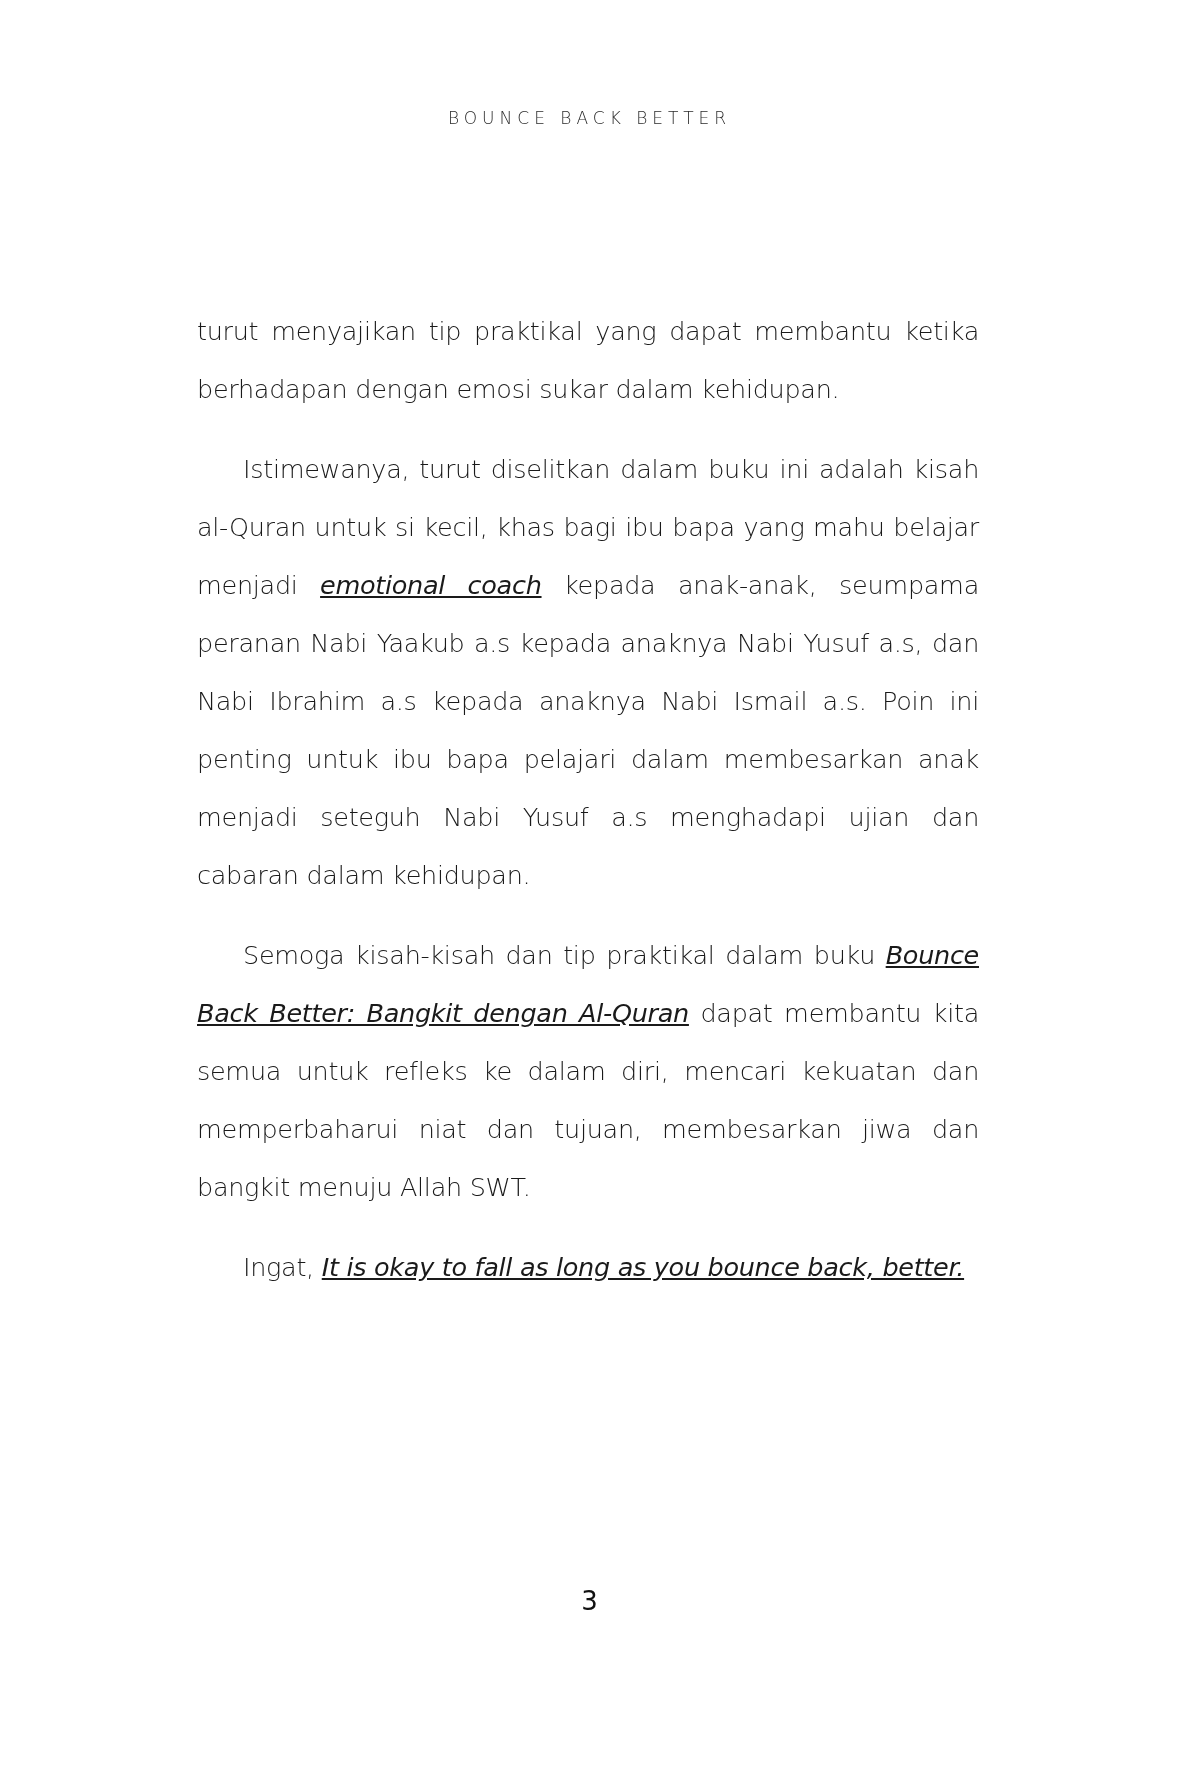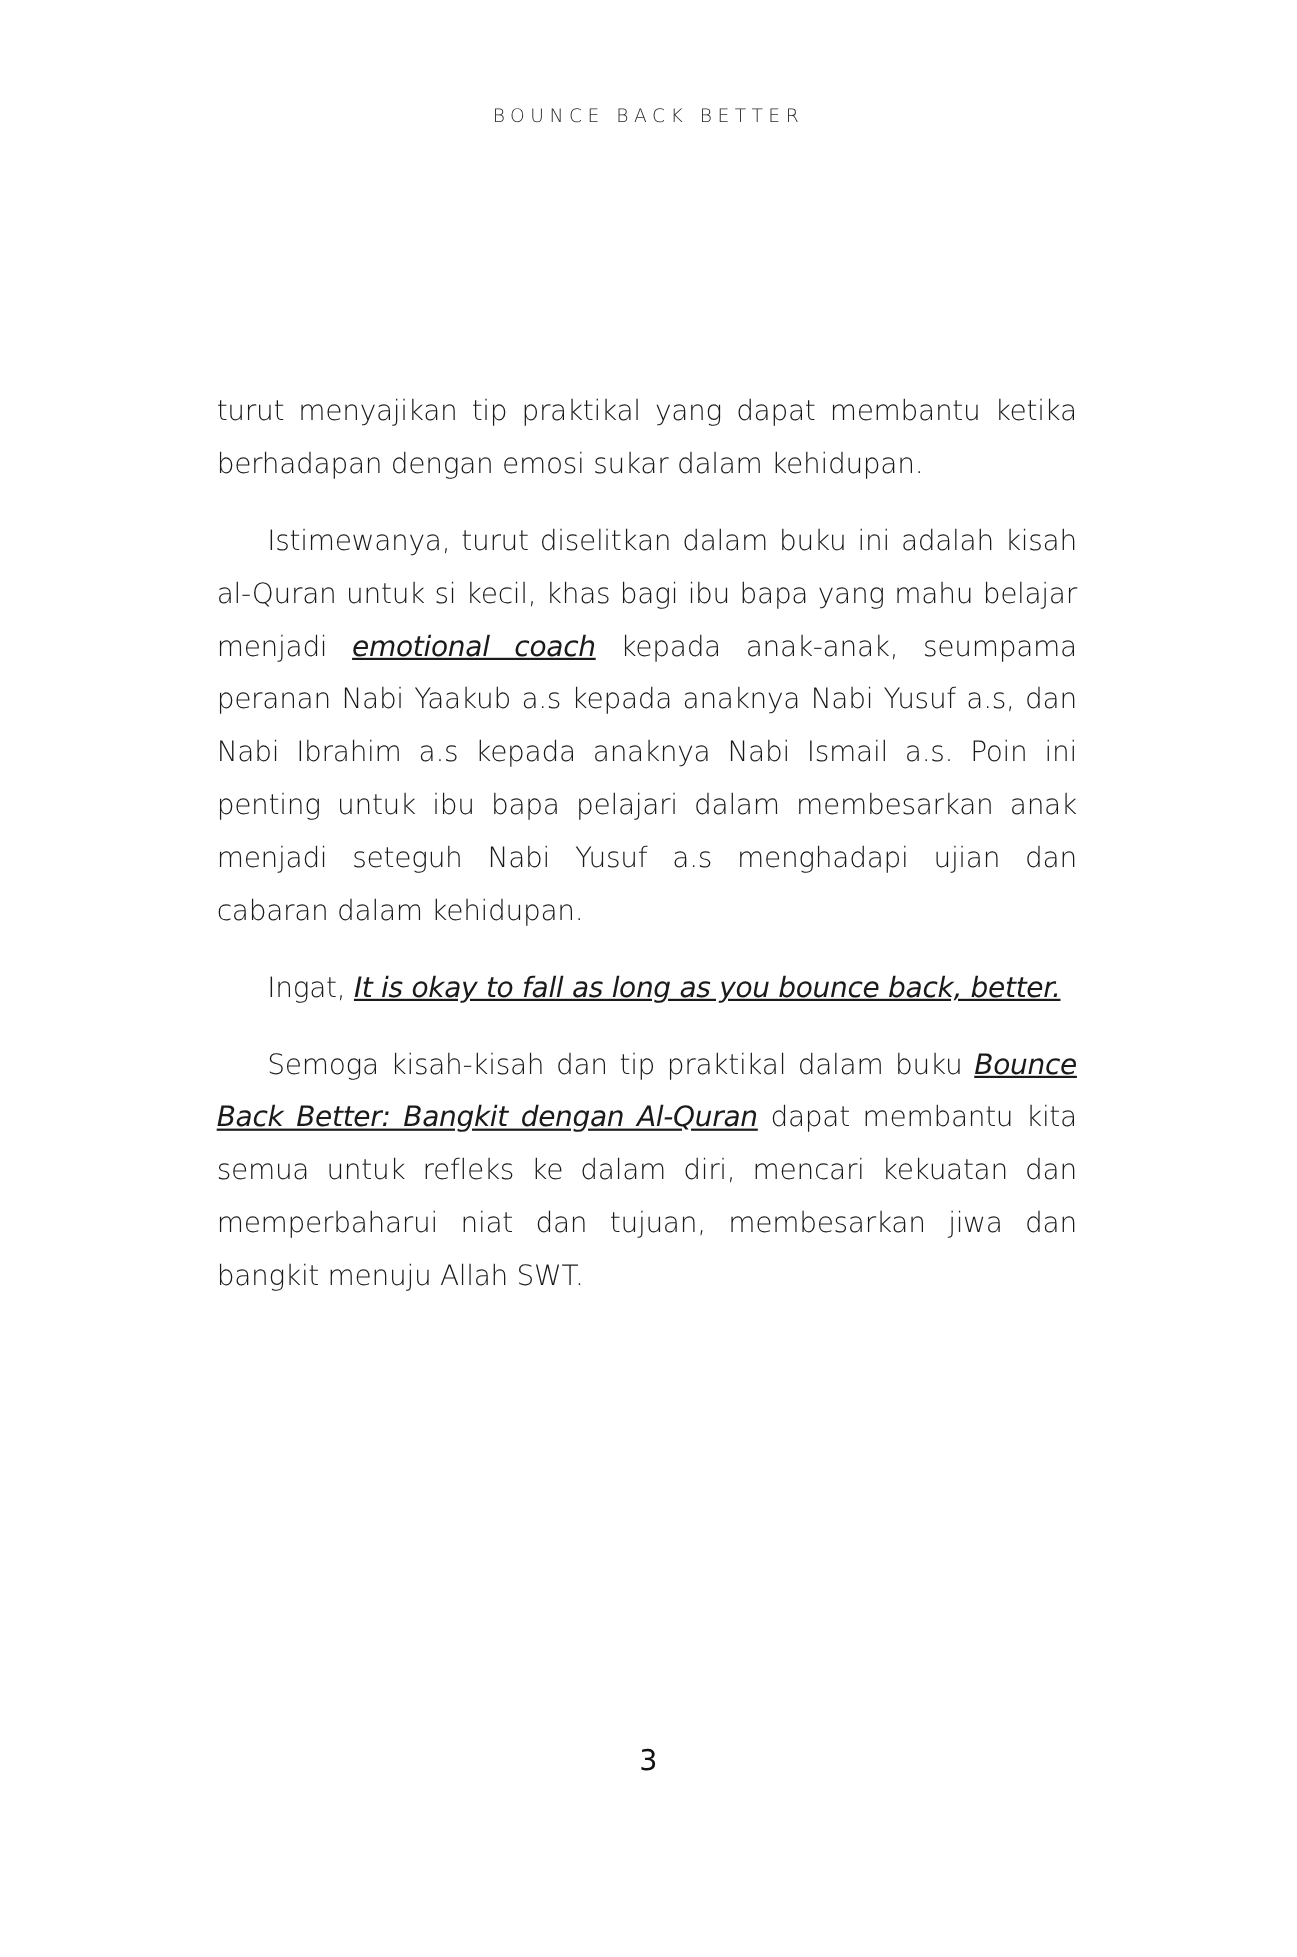--- a/index.html
+++ b/index.html
@@ -1,25 +1,25 @@
 <!DOCTYPE html>
 <html><head>
 <meta charset="utf-8">
 <style>
   html, body { margin: 0; padding: 0; background: #ffffff; }
   body { width: 1179px; height: 1779px; position: relative; overflow: hidden;
          font-family: "DejaVu Sans", sans-serif; color: #1a1a1a; }
   .running-head {
-    position: absolute; top: 96px; left: 0; width: 1179px; text-align: center;
+    position: absolute; top: 108px; left: 0; width: 1179px; text-align: center;
     font-size: 17px; letter-spacing: 5px; color: #2a2a2a; font-weight: 300;
   }
   .body-text {
     position: absolute; top: 302px; left: 197px; width: 782px;
-    font-size: 25.5px; line-height: 48px; text-align: justify;
-    font-weight: 300; letter-spacing: -0.3px; margin-top: 48px;
+    font-size: 25.5px; line-height: 58px; text-align: justify;
+    font-weight: 300; letter-spacing: -0.3px;
   }
   .body-text p { margin: 0 0 22px 0; }
   .body-text p.indent { text-indent: 46px; }
   .body-text p.first { text-indent: 0; }
   .body-text p.nojust { text-align: left; }
   em { font-style: oblique; text-decoration: underline; }
   .page-number {
     position: absolute; top: 1586px; left: 0; width: 1179px; text-align: center;
     font-size: 26px; color: #111;
   }
@@ -29,21 +29,21 @@
 
 <div class="running-head">BOUNCE BACK BETTER</div>
 
 <div class="body-text">
   <p class="first">
     <span>turut menyajikan tip praktikal yang dapat membantu ketika berhadapan dengan emosi sukar dalam kehidupan.</span>
   </p>
   <p class="indent">
     <span>Istimewanya, turut diselitkan dalam buku ini adalah kisah al-Quran untuk si kecil, khas bagi ibu bapa yang mahu belajar menjadi </span><em>emotional coach</em><span> kepada anak-anak, seumpama peranan Nabi Yaakub a.s kepada anaknya Nabi Yusuf a.s, dan Nabi Ibrahim a.s kepada anaknya Nabi Ismail a.s. Poin ini penting untuk ibu bapa pelajari dalam membesarkan anak menjadi seteguh Nabi Yusuf a.s menghadapi ujian dan cabaran dalam kehidupan.</span>
   </p>
+  <p class="indent">
+    <span>Semoga kisah-kisah dan tip praktikal dalam buku </span><em>Bounce Back Better: Bangkit dengan Al-Quran</em><span> dapat membantu kita semua untuk refleks ke dalam diri, mencari kekuatan dan memperbaharui niat dan tujuan, membesarkan jiwa dan bangkit menuju Allah SWT.</span>
+  </p>
   <p class="indent nojust">
     <span>Ingat, </span><em>It is okay to fall as long as you bounce back, better.</em>
-  </p>
-  <p class="indent">
-    <span>Semoga kisah-kisah dan tip praktikal dalam buku </span><em>Bounce Back Better: Bangkit dengan Al-Quran</em><span> dapat membantu kita semua untuk refleks ke dalam diri, mencari kekuatan dan memperbaharui niat dan tujuan, membesarkan jiwa dan bangkit menuju Allah SWT.</span>
   </p>
 </div>
 
 <div class="page-number">3</div>
 
 </body></html>

